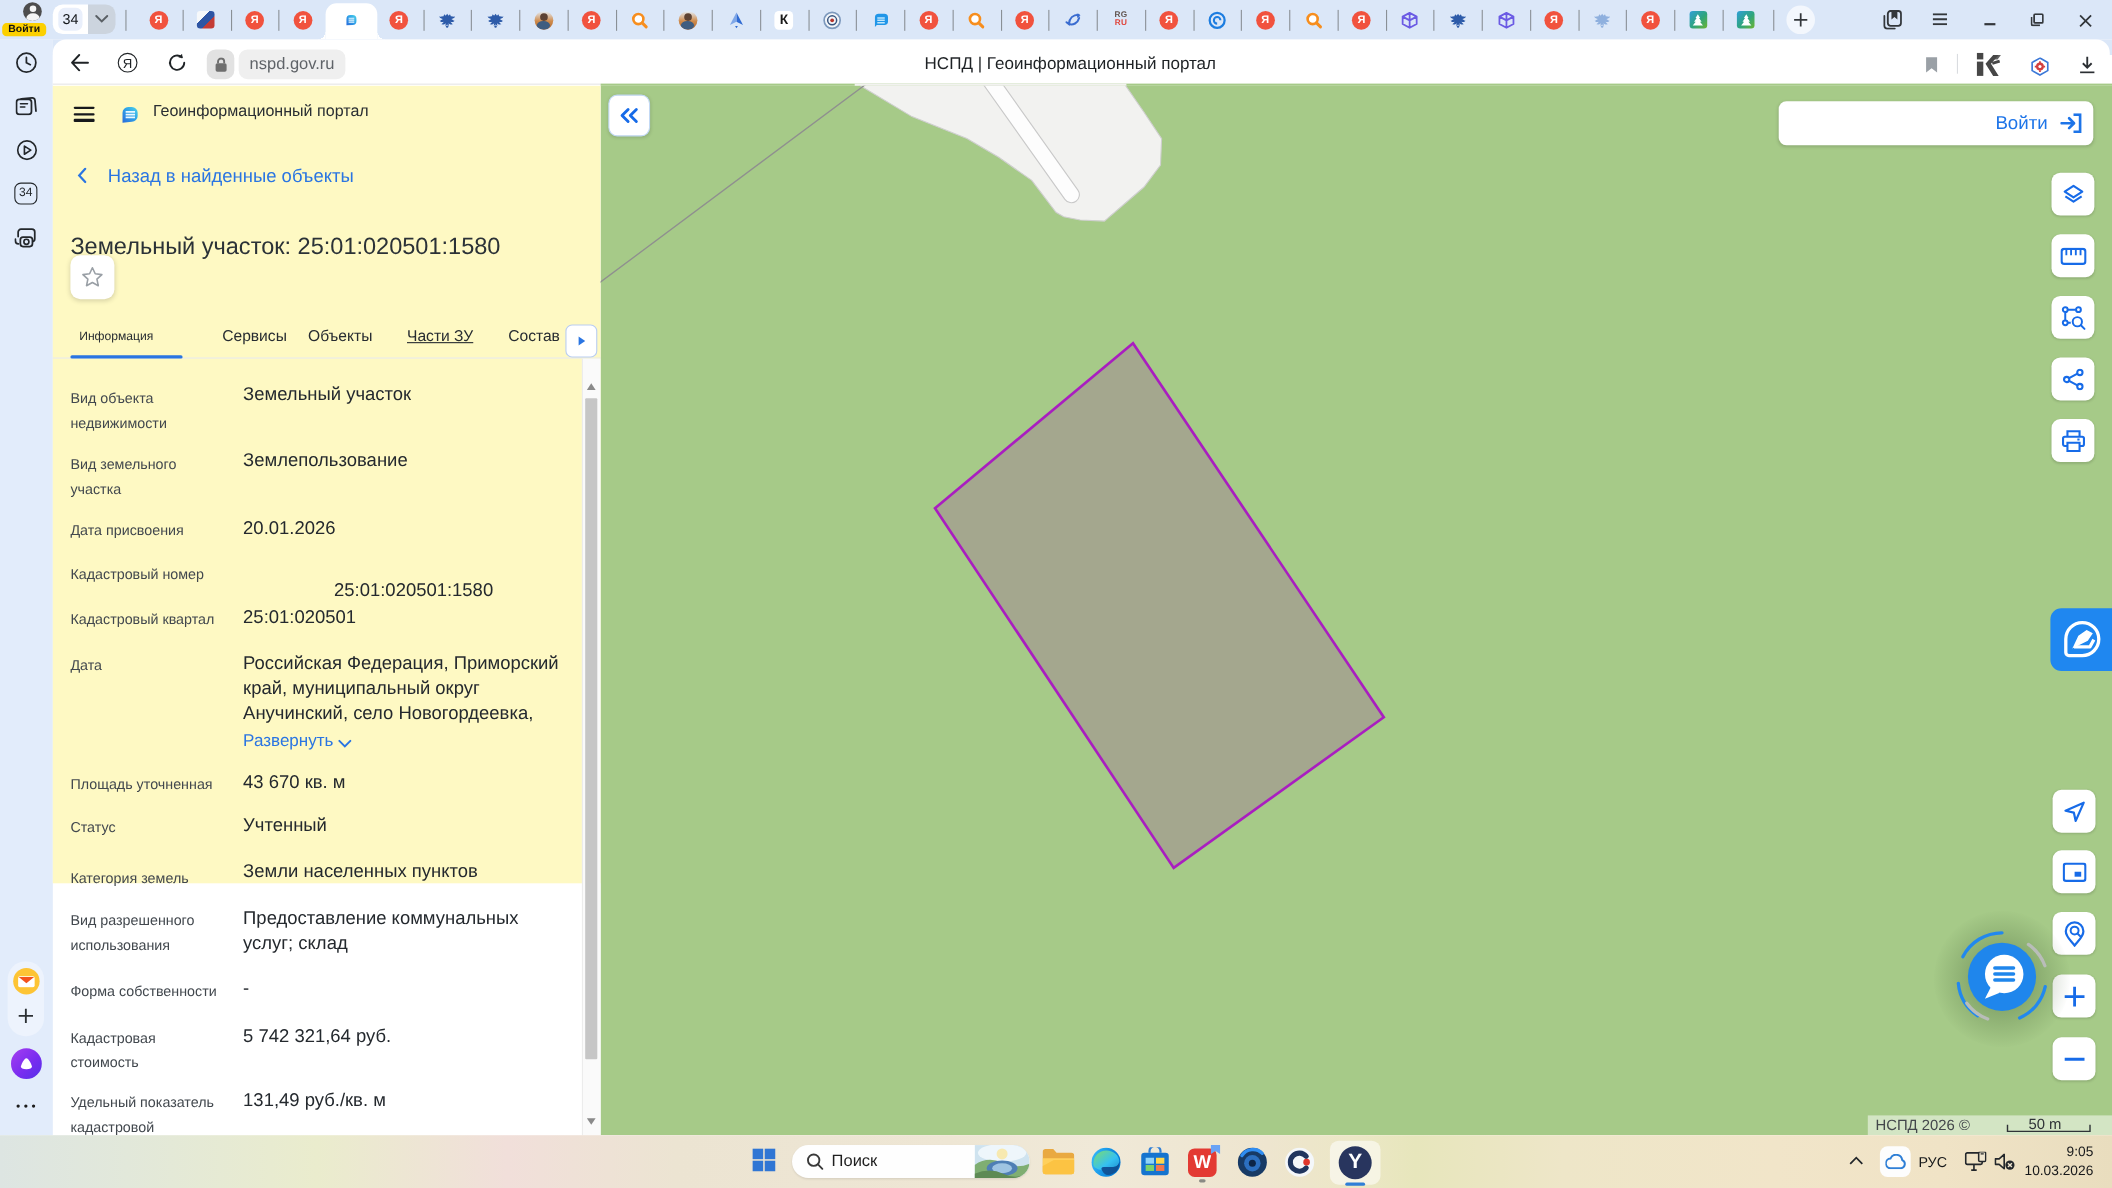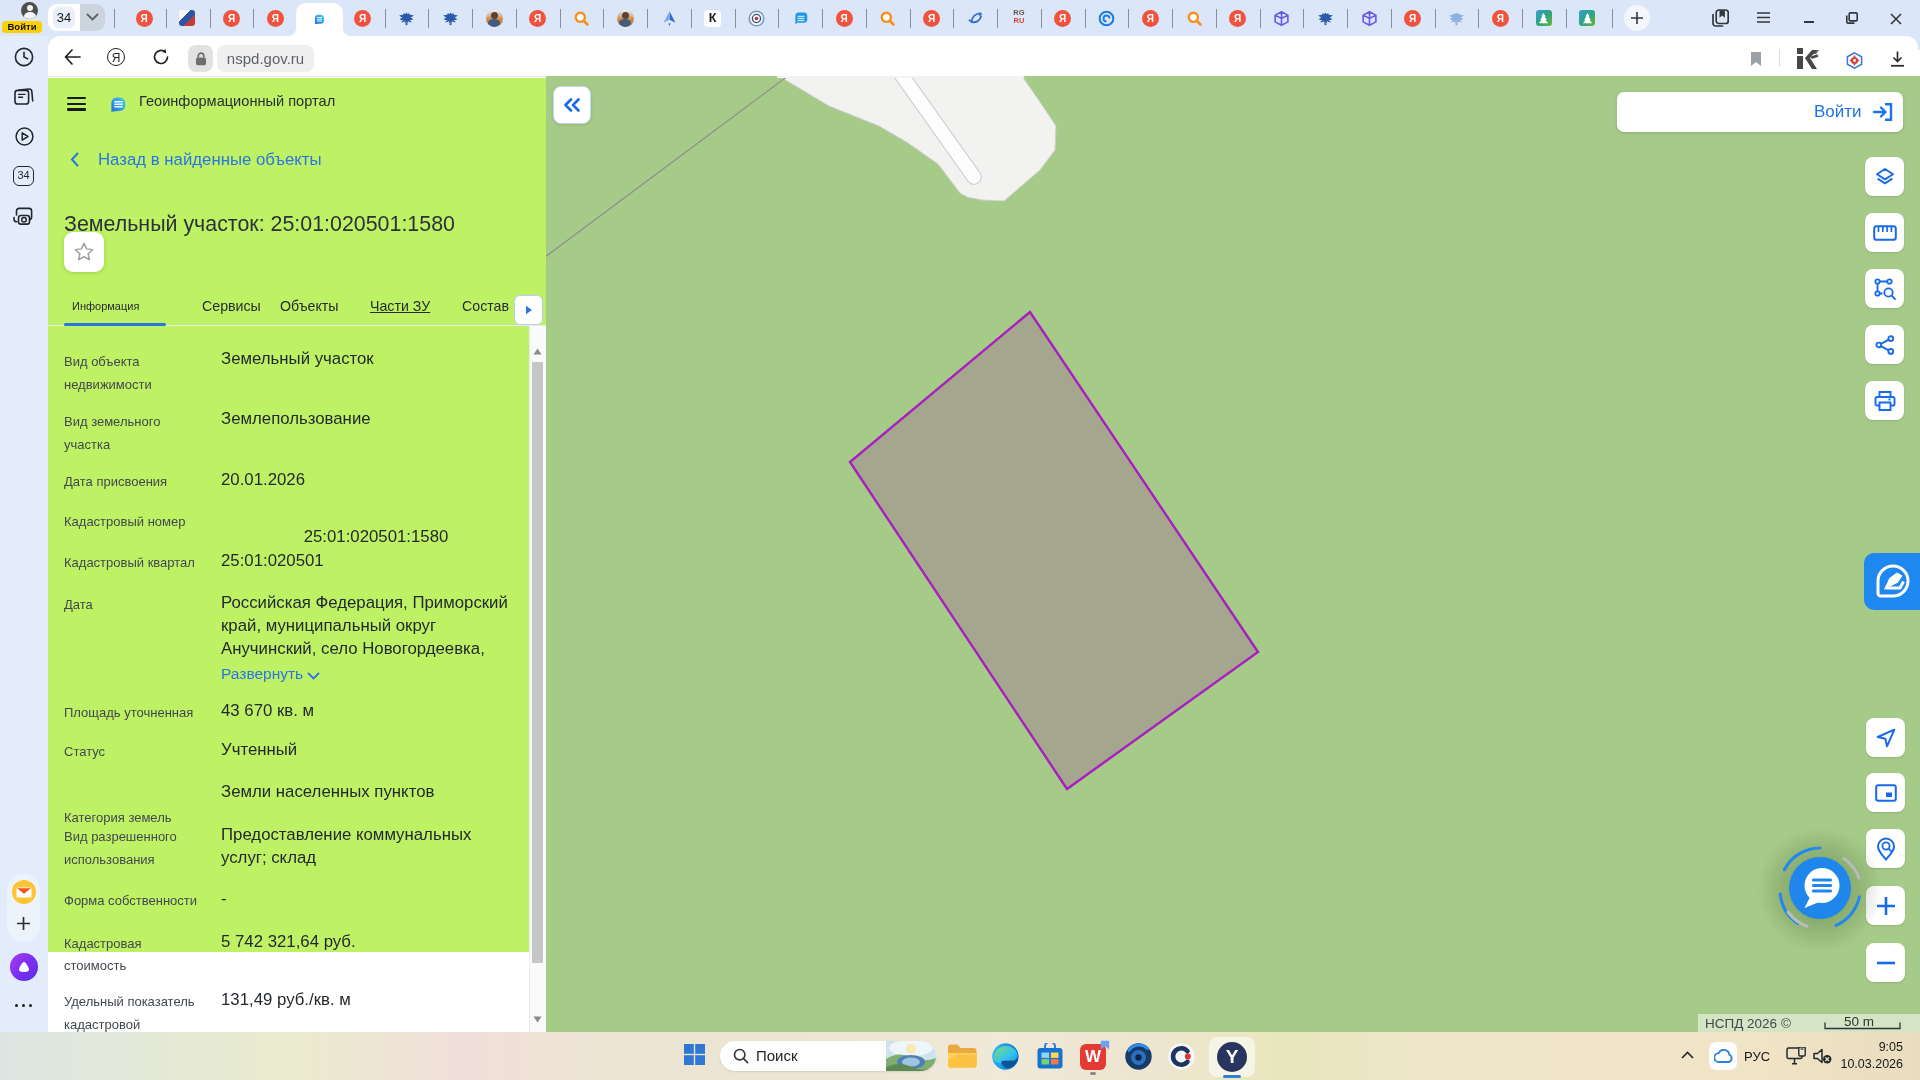--- a/index.html
+++ b/index.html
@@ -10,21 +10,21 @@
   #tabbar { left:0; top:0; width:1920px; height:36px; background:#dbe7f8; }
   #sidebar { left:0; top:36px; width:48px; height:996px; background:#e2ecfb; }
   #addrrow { left:48px; top:36px; width:1870px; height:42px; background:#fff; border-radius:12px 12px 0 0; }
   #addrdiv { left:48px; top:76px; width:498px; height:1px; background:#e6e6e6; }
   .tabsep { top:9px; width:1.3px; height:19px; background:#8a9096; }
   .fav { top:9.5px; width:17px; height:17px; }
   .yci { width:17px; height:17px; border-radius:50%; background:#f1523e; color:#fff; font-weight:bold; font-size:10px; text-align:center; line-height:17px; }
   .lab { left:16px; width:150px; font-size:13px; line-height:22.8px; color:#42484e; }
   .val { left:173px; width:310px; font-size:16.8px; line-height:23px; color:#24292e; }
   
-  #panel { left:48px; top:78px; width:498px; height:874px; background:#bef264; }
+  #panel { left:48px; top:78px; width:498px; height:725px; background:#fef9c3; }
   
   #map { left:546px; top:78px; width:1374px; height:954px; }
   .mapbtn { left:1865px; width:39px; height:39px; background:#fff; border-radius:8px; box-shadow:0 1px 2px rgba(0,0,0,.12); }
   .mapbtn svg { position:absolute; left:50%; top:50%; transform:translate(-50%,-50%); }
   
   #taskbar { left:0; top:1032px; width:1920px; height:48px;
     background:linear-gradient(90deg,#dde5e2 0%,#e2e8da 6%,#eaeccd 15%,#f1dfda 24%,#ece4d2 32%,#eee6d4 45%,#f0e9d8 52%,#eee5cf 60%,#ece7c6 64%,#e7e6bc 67%,#eee6c8 74%,#f1e5c9 84%,#f0e3c6 92%,#e9ddbe 100%); }
 </style>
 </head>
 <body>
@@ -281,20 +281,21 @@
     </svg>
 
   <div class="abs" style="left:140px;top:9px;width:25px;height:27px;border-radius:8px;background:#e2e2e2;"></div>
   <svg class="abs" style="left:147px;top:16px;" width="12" height="14" viewBox="0 0 12 14">
       <rect x="1" y="5.6" width="10" height="7.6" rx="1.6" fill="#6e6e6e"></rect>
       <path d="M3.2 5.5 V4 a2.8 2.8 0 0 1 5.6 0 v1.5" fill="none" stroke="#6e6e6e" stroke-width="1.7"></path>
     </svg>
 
   <div class="abs" style="left:169px;top:9px;width:97px;height:27px;border-radius:8px;background:#efefef;color:#5f6368;font-size:15px;line-height:27px;text-align:center;">nspd.gov.ru</div>
 
+  <div class="abs" style="left:600px;top:9px;width:650px;height:27px;color:#1e2225;font-size:15.5px;line-height:27px;text-align:center;">НСПД | Геоинформационный портал</div>
 
   <svg class="abs" style="left:1702px;top:15px;" width="12" height="16" viewBox="0 0 12 16">
       <path d="M1 1 h10 v14 l-5-4 -5 4 Z" fill="#9aa0a6"></path>
     </svg>
   <div class="abs" style="left:1731px;top:13px;width:1px;height:18px;background:#dadce0;"></div>
   <svg class="abs" style="left:1749px;top:12px;" width="23" height="21" viewBox="0 0 23 21">
       <g fill="#474747">
         <rect x="0" y="0" width="6" height="6"></rect>
         <rect x="0" y="8" width="6" height="13"></rect>
         <path d="M8 10 L15 2 h5 L13 10 L20 21 h-5 Z"></path>
@@ -370,21 +371,21 @@
   <div class="abs lab" style="top:433.1px;">Кадастровый номер</div>
   <div class="abs val" style="top:447px;text-align:center;">25:01:020501:1580</div>
   <div class="abs lab" style="top:474.1px;">Кадастровый квартал</div>
   <div class="abs val" style="top:470.8px;">25:01:020501</div>
   <div class="abs lab" style="top:516.1px;">Дата</div>
   <div class="abs val" style="top:512.8px;">Российская Федерация, Приморский<br>край, муниципальный округ<br>Анучинский, село Новогордеевка,</div>
   <div class="abs lab" style="top:623.6px;">Площадь уточненная</div>
   <div class="abs val" style="top:620.8px;">43 670 кв. м</div>
   <div class="abs lab" style="top:662.6px;">Статус</div>
   <div class="abs val" style="top:659.8px;">Учтенный</div>
-  <div class="abs lab" style="top:729px;">Категория земель</div>
+  <div class="abs lab" style="top:710px;">Категория земель</div>
   <div class="abs val" style="top:701.8px;">Земли населенных пунктов</div>
   <div class="abs lab" style="top:748.1px;">Вид разрешенного<br>использования</div>
   <div class="abs val" style="top:745.3px;">Предоставление коммунальных<br>услуг; склад</div>
   <div class="abs lab" style="top:811.6px;">Форма собственности</div>
   <div class="abs val" style="top:808.8px;">-</div>
   <div class="abs lab" style="top:854.6px;">Кадастровая<br>стоимость</div>
   <div class="abs val" style="top:851.8px;">5 742 321,64 руб.</div>
   <div class="abs lab" style="top:913.1px;">Удельный показатель<br>кадастровой</div>
   <div class="abs val" style="top:910.3px;">131,49 руб./кв. м</div>
   <div class="abs" style="left:173px;top:585.5px;height:20px;line-height:20px;font-size:15.5px;color:#2a75e2;">Развернуть</div>

